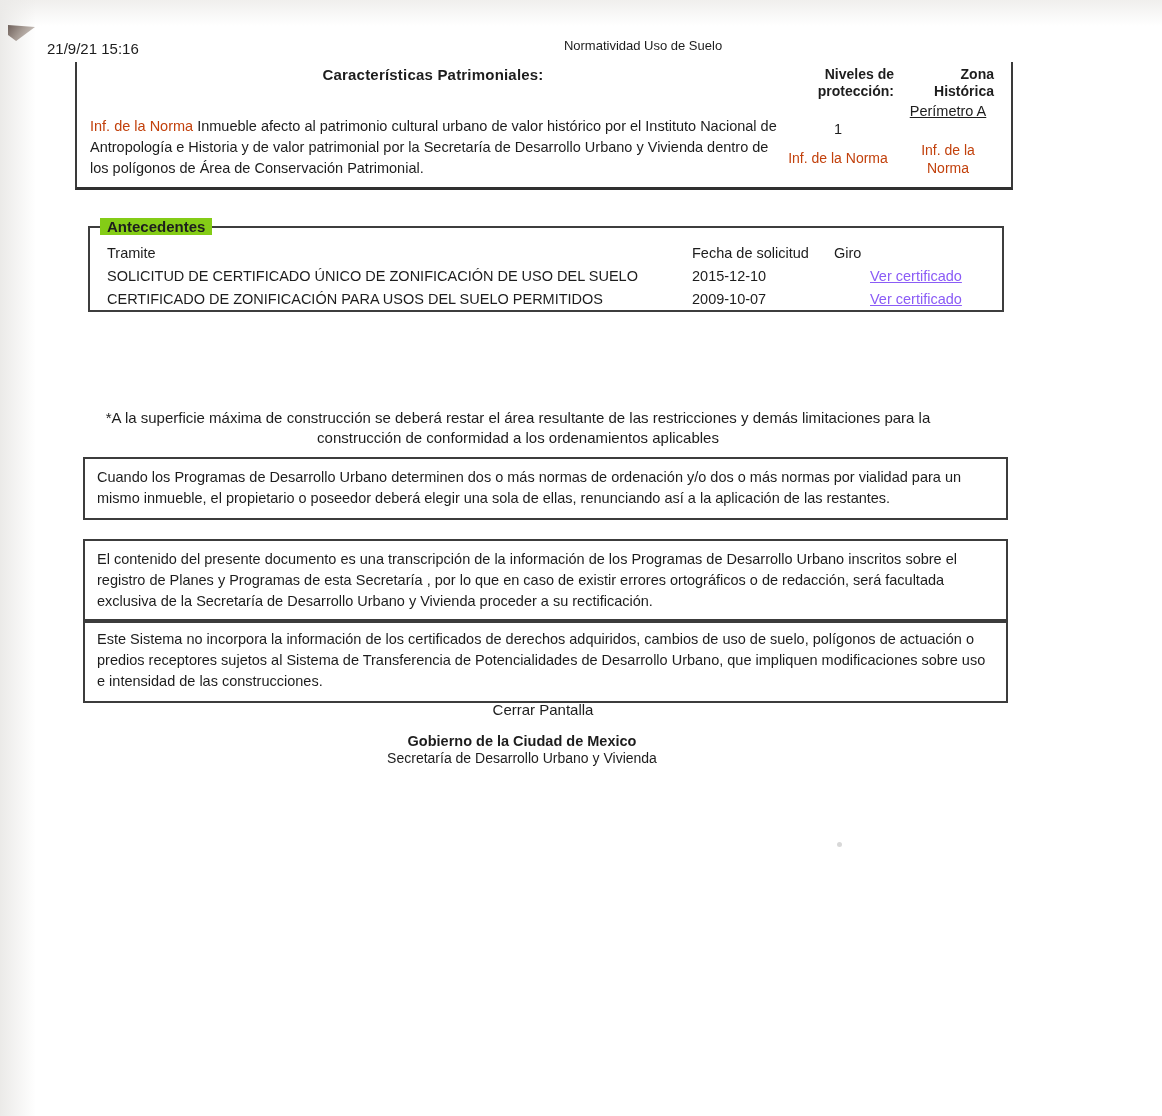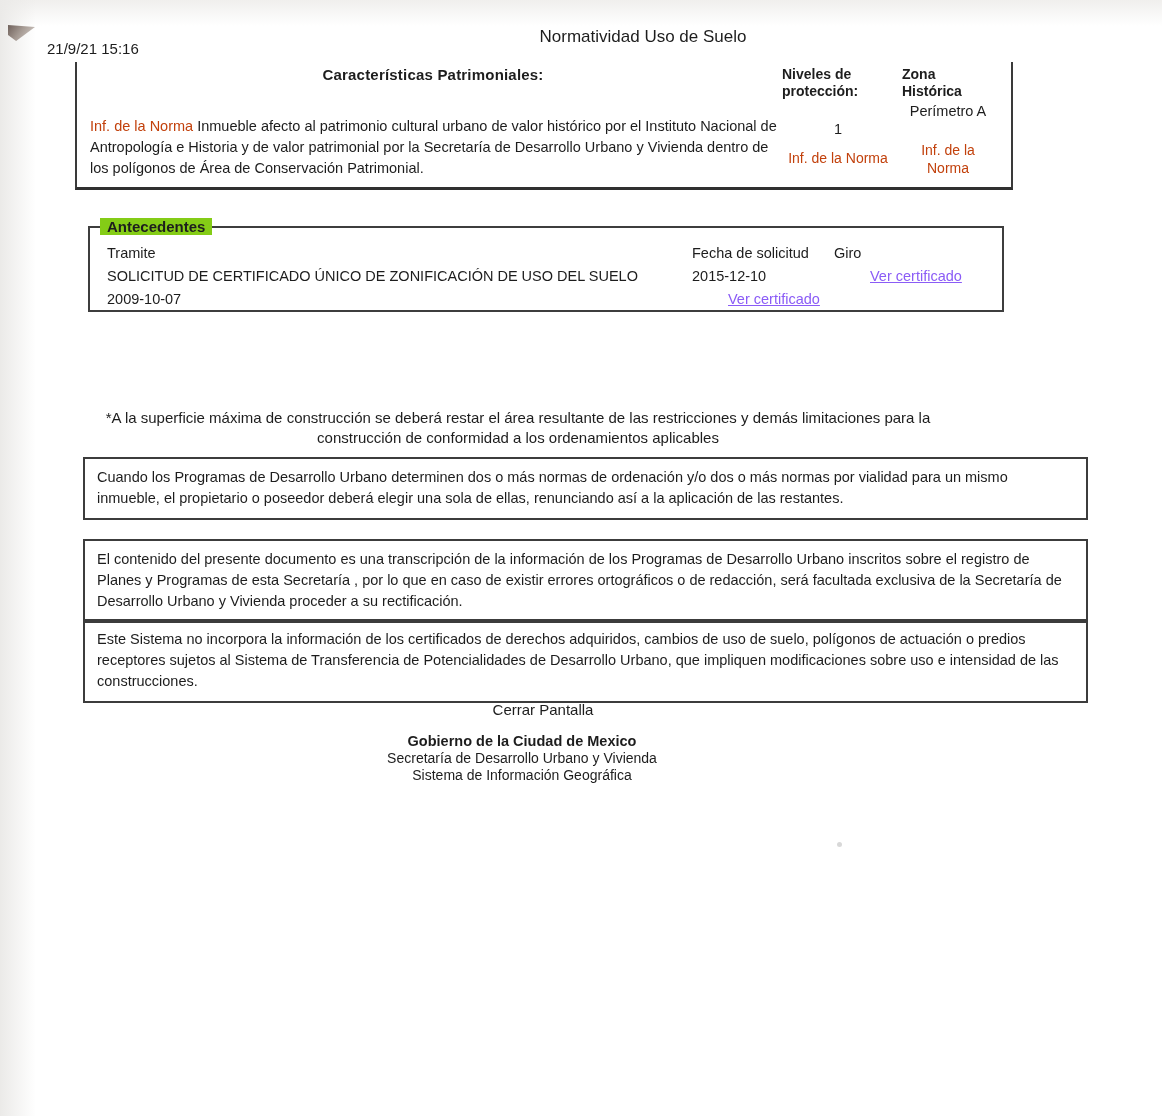--- a/index.html
+++ b/index.html
@@ -15,58 +15,58 @@
   .edge-left { position:absolute; left:0; top:0; width:36px; height:100%;
                background:linear-gradient(to right,#ebeae8,rgba(255,255,255,0)); }
   .corner-mark { position:absolute; left:8px; top:25px; width:27px; height:16px;
                background:linear-gradient(125deg,#6f615b 0%,#a59a93 45%,#dcd5d0 100%);
                clip-path:polygon(0 0,100% 12%,30% 100%,0 62%); }
   .speck { position:absolute; left:837px; top:842px; width:5px; height:5px;
                border-radius:50%; background:#c7c7c7; opacity:.7; }
 
   
   .ph-ts    { position:absolute; left:47px; top:40px; font-size:15px; }
-  .ph-title { position:absolute; left:643px; top:27px; transform:translateX(-50%); font-size:17px; }
+  .ph-title { position:absolute; left:643px; top:38px; transform:translateX(-50%); font-size:13px; }
 
   
   .top-box { position:absolute; left:75px; top:62px; width:938px; height:128px;
              border-left:2px solid #3a3a3a; border-right:2px solid #3a3a3a;
              border-bottom:3px solid #303030; }
   .cp-title { position:absolute; left:433px; top:66px; transform:translateX(-50%);
               font-weight:bold; font-size:15px; white-space:nowrap; letter-spacing:.2px; }
-  .col-head { position:absolute; top:66px; transform:translateX(-50%); text-align:left;
+  .col-head { position:absolute; top:66px; transform:translateX(-50%); text-align:right;
               font-weight:bold; font-size:14px; line-height:17px; }
   .col-head.niveles { left:838px; width:112px; }
   .col-head.zona    { left:948px; width:92px; }
   .cp-desc  { position:absolute; left:90px; top:116px; width:698px;
               font-size:14.5px; line-height:21px; }
   .gold-link { color:#c2410c; text-decoration:none; cursor:pointer; }
   .val-niveles { position:absolute; left:838px; top:121px; transform:translateX(-50%); font-size:14.5px; }
-  .val-zona    { position:absolute; left:948px; top:103px; transform:translateX(-50%); font-size:14.5px; white-space:nowrap; }
+  .val-zona    { position:absolute; left:948px; top:103px; transform:translateX(-50%); font-size:14.5px; white-space:nowrap;text-decoration:underline; }
   .link-niveles { position:absolute; left:838px; top:150px; transform:translateX(-50%);
               font-size:14px; white-space:nowrap; }
   .link-zona { position:absolute; left:948px; top:141px; transform:translateX(-50%);
               width:82px; text-align:center; font-size:14px; line-height:18px; }
 
   
   .antecedentes { position:absolute; left:88px; top:226px; width:916px; height:86px;
               border:2px solid #3e3e3e; }
   .antecedentes .legend { position:absolute; top:-10px; left:10px; background:#84cc16;
               padding:0 7px; font-weight:bold; font-size:15px; }
   .ant-grid { display:grid; grid-template-columns:585px 142px auto;
               padding:14px 0 0 17px; font-size:14.5px; line-height:23px; }
   .ant-grid .giro-link { margin-left:36px; }
   .blue-link { color:#8b5cf6; text-decoration:underline; cursor:pointer; white-space:nowrap; }
 
   
   .note { position:absolute; left:90px; top:408px; width:856px; text-align:center;
           font-weight:normal; font-size:15px; line-height:20px; }
 
   
-  .disc-box { position:absolute; left:83px; width:1005px; border:2px solid #3c3c3c;
+  .disc-box { position:absolute; left:83px; width:925px; border:2px solid #3c3c3c;
           padding:8px 14px 9px 12px; font-size:14.5px; line-height:21px; }
   .disc-0 { top:457px; }
   .disc-1 { top:539px; }
   .disc-2 { top:619px; }
 
   .close-label { position:absolute; left:83px; top:701px; width:920px; text-align:center;
           font-size:15px; cursor:pointer; }
 
   .footer { position:absolute; left:60px; top:733px; width:924px; text-align:center;
           font-size:14px; line-height:17px; }
@@ -99,30 +99,30 @@
   <span class="legend">Antecedentes</span>
   <div class="ant-grid">
     <div>Tramite</div>
     <div>Fecha de solicitud</div>
     <div>Giro</div>
 
     <div>SOLICITUD DE CERTIFICADO ÚNICO DE ZONIFICACIÓN DE USO DEL SUELO</div>
     <div>2015-12-10</div>
     <div class="giro-link"><span class="blue-link">Ver certificado</span></div>
 
+    <div>CERTIFICADO DE ZONIFICACIÓN PARA USOS DEL SUELO PERMITIDOS</div>
     <div>2009-10-07</div>
     <div class="giro-link"><span class="blue-link">Ver certificado</span></div>
   </div>
 </div>
 
 <div class="note">*A la superficie máxima de construcción se deberá restar el área resultante de las restricciones y demás limitaciones para la construcción de conformidad a los ordenamientos aplicables</div>
 
 <div class="disc-box disc-0">Cuando los Programas de Desarrollo Urbano determinen dos o más normas de ordenación y/o dos o más normas por vialidad para un mismo inmueble, el propietario o poseedor deberá elegir una sola de ellas, renunciando así a la aplicación de las restantes.</div>
 <div class="disc-box disc-1">El contenido del presente documento es una transcripción de la información de los Programas de Desarrollo Urbano inscritos sobre el registro de Planes y Programas de esta Secretaría , por lo que en caso de existir errores ortográficos o de redacción, será facultada exclusiva de la Secretaría de Desarrollo Urbano y Vivienda proceder a su rectificación.</div>
 <div class="disc-box disc-2">Este Sistema no incorpora la información de los certificados de derechos adquiridos, cambios de uso de suelo, polígonos de actuación o predios receptores sujetos al Sistema de Transferencia de Potencialidades de Desarrollo Urbano, que impliquen modificaciones sobre uso e intensidad de las construcciones.</div>
 
 <div class="close-label">Cerrar Pantalla</div>
 
 <div class="footer">
   <div class="f1">Gobierno de la Ciudad de Mexico</div>
   <div>Secretaría de Desarrollo Urbano y Vivienda</div>
-  <div>Sistema de Información Geográfica</div>
 </div>
 
 </body></html>

